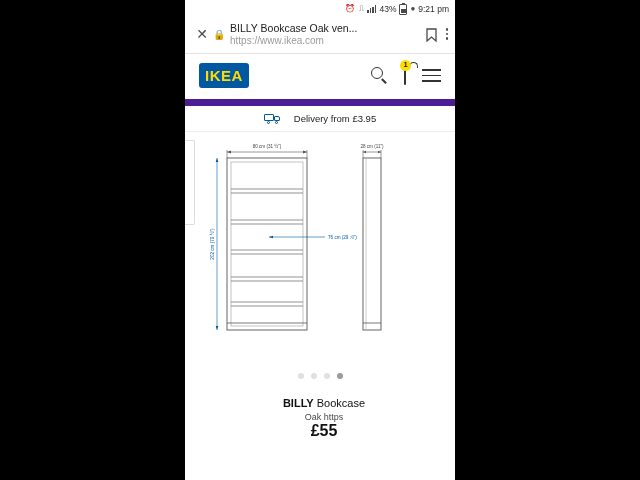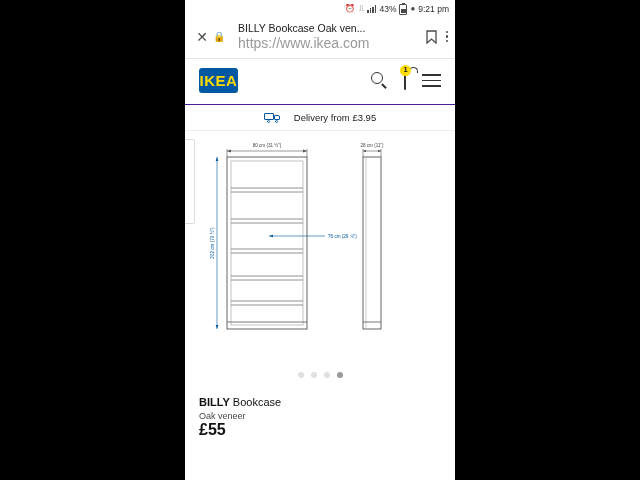--- a/index.html
+++ b/index.html
@@ -103,30 +103,29 @@
   .chrome-lock {
     width: 16px;
     text-align: center;
     font-size: 10px;
     color: #3c3c3c;
   }
   .chrome-text {
     flex: 1;
     min-width: 0;
     padding-left: 2px;
-    margin-left: 8px;
   }
   .chrome-title {
     font-size: 10.5px;
     color: #202020;
     white-space: nowrap;
     overflow: hidden;
   }
   .chrome-url {
-    font-size: 14px;
+    font-size: 10px;
     color: #9a9a9a;
     white-space: nowrap;
     overflow: hidden;
     margin-top: 1px;
   }
   .chrome-actions {
     display: flex;
     align-items: center;
     gap: 9px;
     padding-left: 6px;
@@ -149,21 +148,21 @@
 
   
   .ikea-header {
     display: flex;
     align-items: center;
     justify-content: space-between;
     padding: 9px 14px 11px 14px;
     background: #fff;
   }
   .ikea-logo {
-    width: 39px;
+    width: 50px;
     height: 25px;
     background: #0058a3;
     border-radius: 3px;
     display: flex;
     align-items: center;
     justify-content: center;
   }
   .ikea-logo span {
     font-family: "Liberation Sans", sans-serif;
     font-weight: bold;
@@ -242,21 +241,21 @@
   }
   .burger i {
     display: block;
     height: 1.7px;
     background: #333;
     width: 100%;
   }
 
   
   .delivery {
-    border-top: 1px solid #4c1d95;
+    border-top: 7px solid #4c1d95;
     border-bottom: 1px solid #ececec;
     padding: 7px 0;
     display: flex;
     align-items: flex-start;
     justify-content: center;
     gap: 12px;
   }
   .truck {
     width: 18px;
     height: 11px;
@@ -327,20 +326,21 @@
     width: 6px; height: 6px;
     border-radius: 50%;
     background: #e0e0e0;
     display: block;
   }
   .dots i.on { background: #9a9a9a; }
 
   
   .info {
     padding: 10px 6px 0 14px;
+    text-align: center;
   }
   .prod-title {
     font-size: 11px;
     color: #111;
   }
   .prod-title b { font-weight: bold; }
   .prod-sub {
     font-size: 9px;
     color: #484848;
     margin-top: 3px;
@@ -480,17 +480,17 @@
       <i></i>
       <i></i>
       <i class="on"></i>
     </div>
   </div>
 
   <div class="info">
     <div class="prod-title">
       <b>BILLY</b><span> Bookcase</span>
     </div>
-    <div class="prod-sub">Oak veneer</div>
+    <div class="prod-sub">Oak https</div>
     <div class="prod-price">£55</div>
   </div>
 
 </div>
 
 </body></html>

